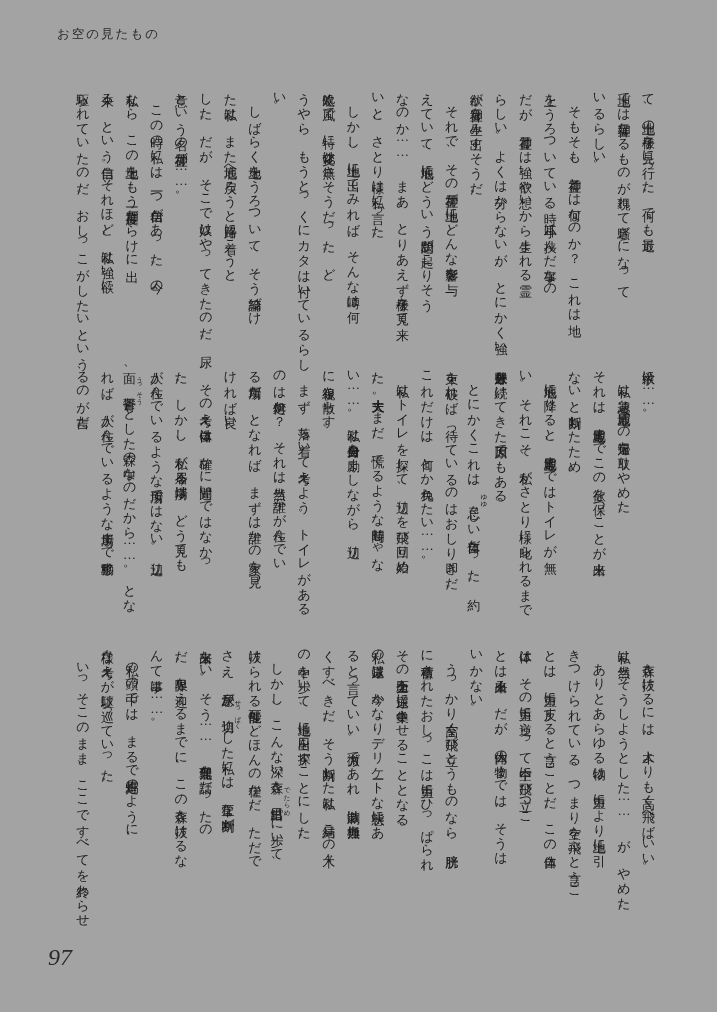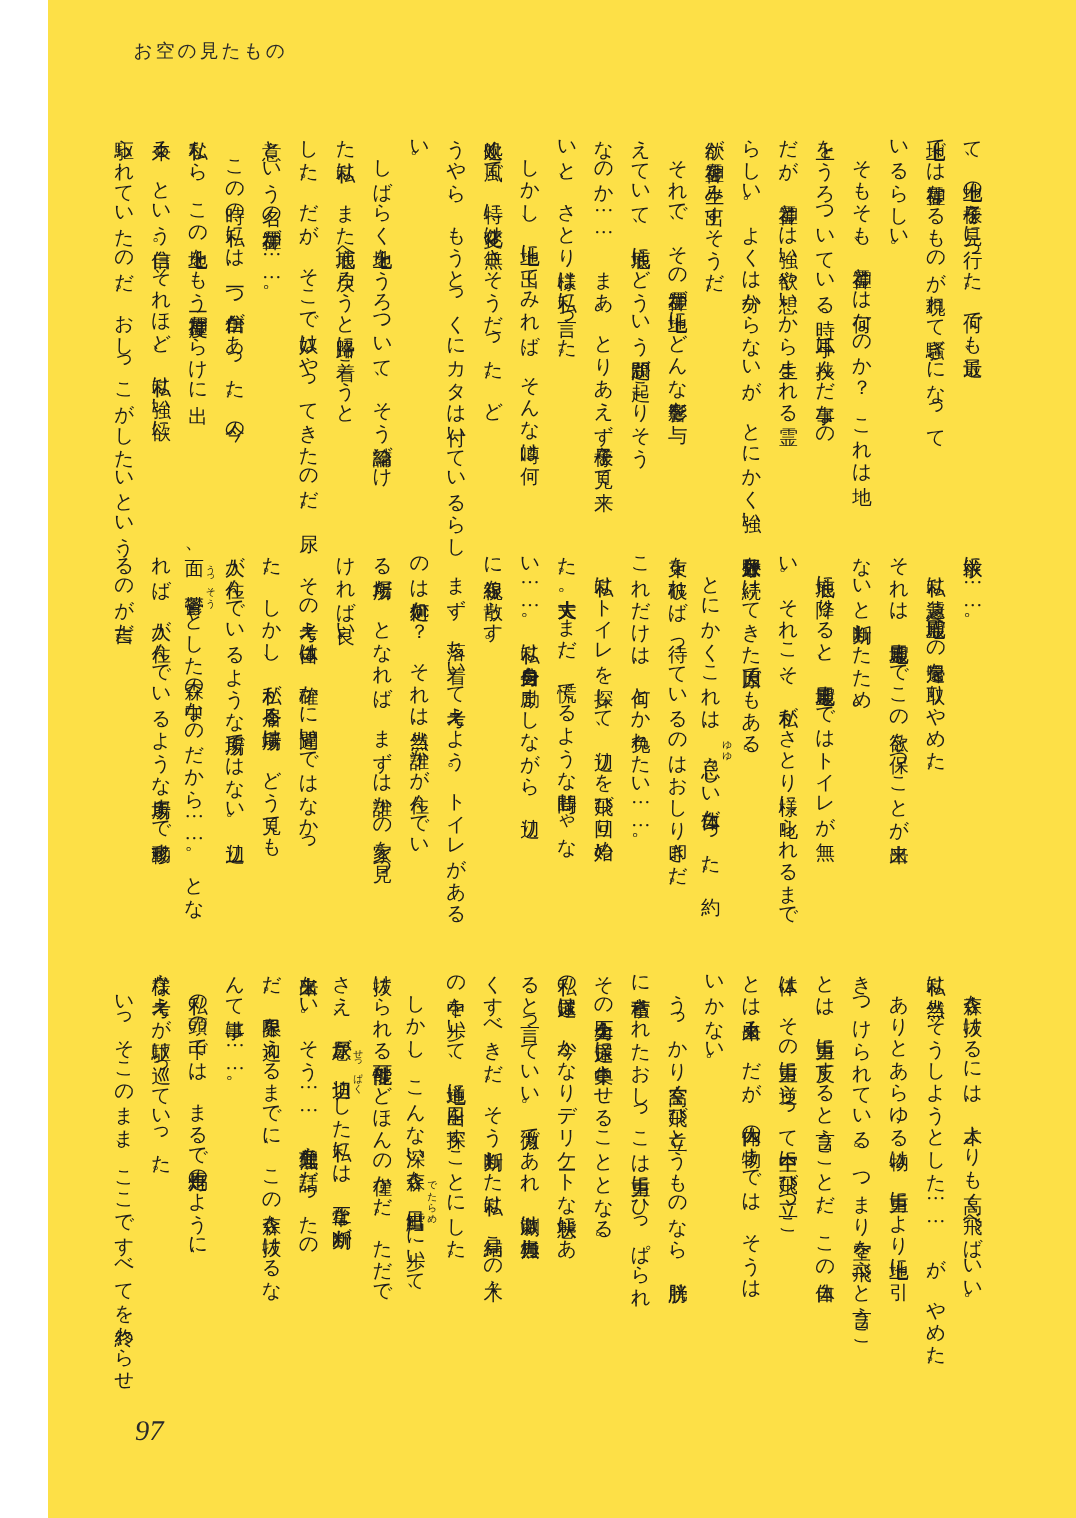--- a/index.html
+++ b/index.html
@@ -3,21 +3,21 @@
 <meta charset="utf-8">
 <style>
   html,body{margin:0;padding:0;}
   body{
     width:717px;height:1012px;position:relative;
     background:#ffffff;
     font-family:"Liberation Serif","DejaVu Serif",serif;
     color:#1c1c1c;
     overflow:hidden;
   }
-  .page{position:absolute;inset:0;background:#fde047;margin-left:32px;}
+  .page{position:absolute;inset:0;background:#a3a3a3;}
   .running-head{
     position:absolute;left:57px;top:26px;
     font-size:12.5px;letter-spacing:2px;
     color:#2a2a2a;white-space:nowrap;
   }
   .tblock{
     position:absolute;right:57px;
     writing-mode:vertical-rl;
     -webkit-writing-mode:vertical-rl;
     font-size:13px;
@@ -26,22 +26,22 @@
     text-orientation:upright;
     white-space:nowrap;
   }
   .b1{top:84px;}
   .b2{top:362px;}
   .b3{top:641px;}
   .tcol{width:24.6px;overflow:visible;}
   ruby{ruby-align:center;}
   rt{font-size:6.5px;letter-spacing:0;line-height:1;}
   .pagenum{
-    position:absolute;left:58px;top:944px;
-    font-size:19px;font-style:italic;color:#2a2a2a;
+    position:absolute;left:48px;top:944px;
+    font-size:24px;font-style:italic;color:#2a2a2a;
   }
 </style>
 </head>
 <body>
 
 <div class="page">
   <div class="running-head">お空の見たもの</div>
 
   <div class="tblock b1">
       <div class="tcol">て、地上の様子を見に行った。何でも最近、</div>

